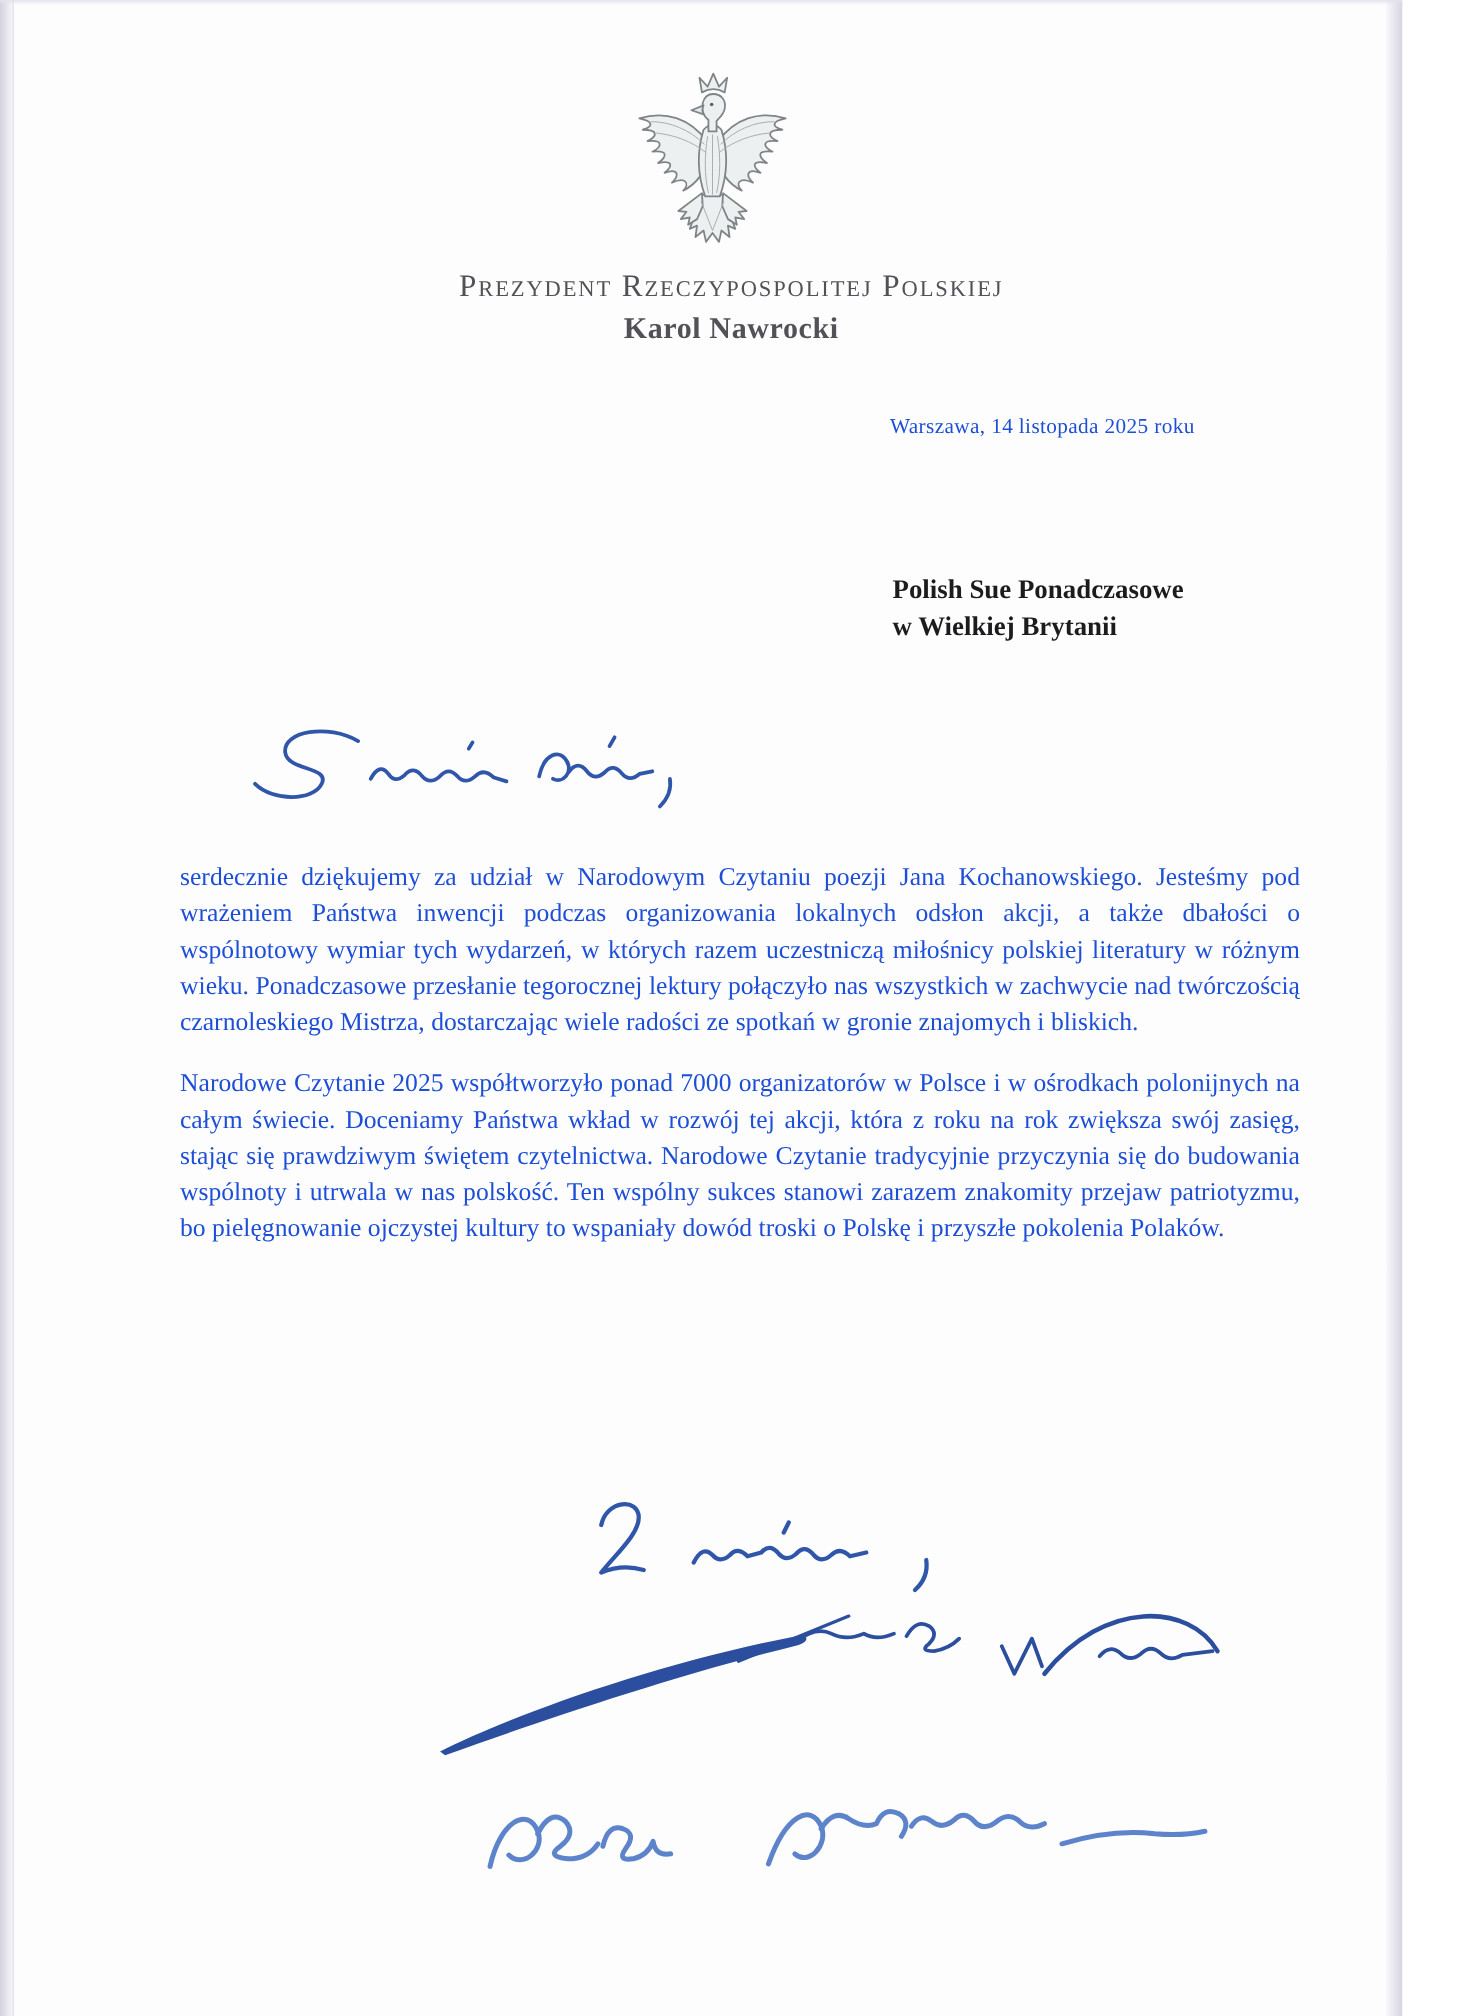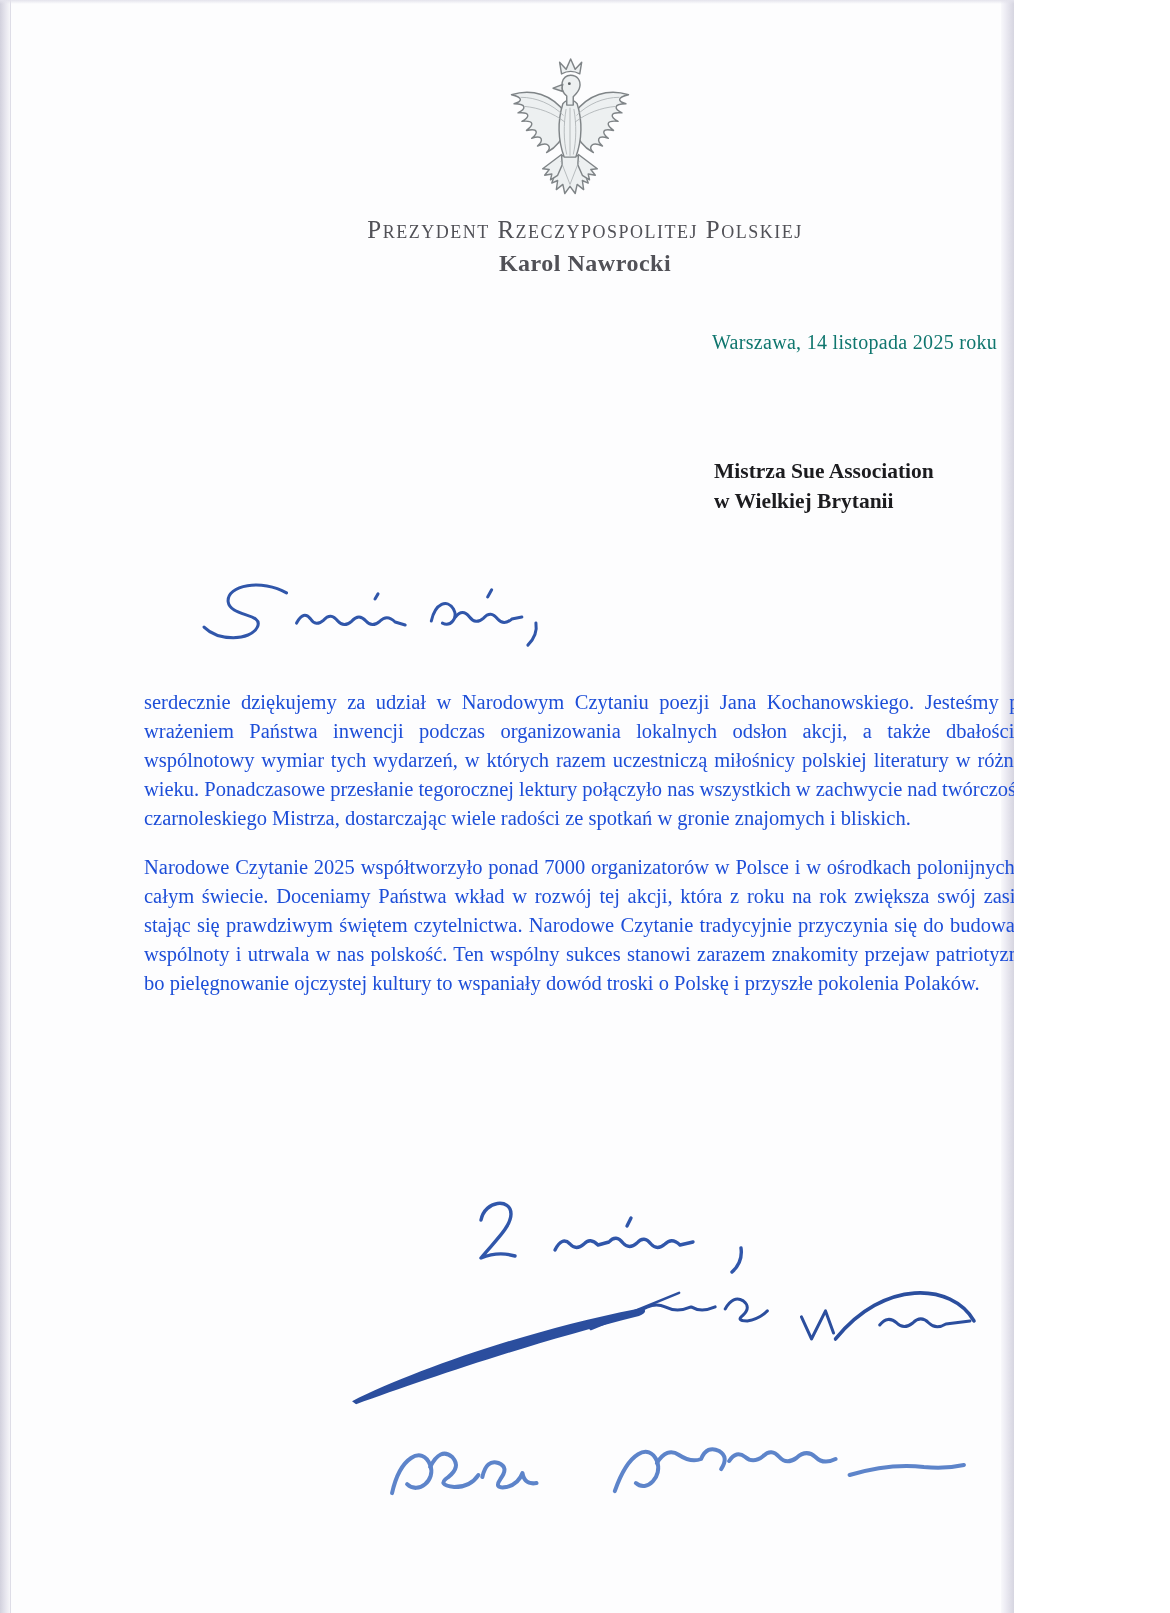--- a/index.html
+++ b/index.html
@@ -1,18 +1,18 @@
 <!DOCTYPE html>
 <html lang="pl"><head>
 <meta charset="utf-8">
 <style>
   html,body{margin:0;padding:0;background:#ffffff;}
   .page{
     position:relative;
-    width:1014px;height:1613px;
+    width:1122px;height:1613px;
     background:#fdfdfe;
     overflow:hidden;
     font-family:"Liberation Serif", serif;
   }
   .edge{position:absolute;}
   .edge-left{left:0;top:0;width:10px;height:100%;
     background:linear-gradient(90deg,#d2d1dd 0%,#e7e6ee 55%,#f6f6f9 100%);
     border-right:1px solid #dedde7;}
   .edge-right{right:0;top:0;width:13px;height:100%;
     background:linear-gradient(270deg,#d6d5e0 0%,#ebeaf2 60%,#f8f8fb 100%);}
@@ -25,21 +25,21 @@
     font-variant:small-caps;
     font-size:25px;letter-spacing:1.5px;
     color:#515157;
   }
   .header-name{
     position:absolute;left:0;top:250px;width:1170px;
     text-align:center;font-size:24px;color:#515157;letter-spacing:.5px;font-weight:bold;
   }
   .dateline{
     position:absolute;left:712px;top:331px;
-    font-size:20px;color:#0f766e;letter-spacing:.3px;
+    font-size:17px;color:#1d4ed8;letter-spacing:.3px;
   }
   .recipient{
     position:absolute;left:714px;top:456px;
     font-size:21.5px;font-weight:bold;line-height:30px;color:#1c1c1f;
   }
   .greeting{position:absolute;left:198px;top:576px;}
   .body-text{
     position:absolute;left:144px;top:688px;width:896px;
     font-size:20.5px;line-height:29px;
     text-align:justify;color:#1d4ed8;
@@ -85,21 +85,21 @@
       <circle cx="99" cy="41" r="2.2" fill="#5f6366"></circle>
     </svg>
   </div>
 
   <div class="header-title">Prezydent Rzeczypospolitej Polskiej</div>
   <div class="header-name">Karol Nawrocki</div>
 
   <div class="dateline">Warszawa, 14 listopada 2025 roku</div>
 
   <div class="recipient">
-    <div>Mistrza Sue Association</div>
+    <div>Polish Sue Ponadczasowe</div>
     <div>w Wielkiej Brytanii</div>
   </div>
 
   <svg class="greeting" width="352" height="74" viewBox="0 0 350 72" role="img" aria-label="Szanowni Państwo,">
     <g class="ink" stroke="#3056aa" stroke-width="3">
       <path d="M88,16 C64,2 28,8 30,25 C32,40 66,36 59,50 C52,64 20,64 6,50"></path>
       <path d="M98,46 Q105,33 112,42 Q117,50 125,43 Q132,35 139,44 Q145,51 153,44 Q160,36 167,44 Q173,51 181,44 Q188,37 196,45 L206,48"></path>
       <path d="M176,22 L179,17"></path>
       <path d="M232,44 C236,26 248,22 254,32 C259,41 251,50 243,46"></path>
       <path d="M256,40 Q263,31 270,40 Q276,48 284,41 Q291,33 298,42 Q304,49 312,42 L322,40"></path>

